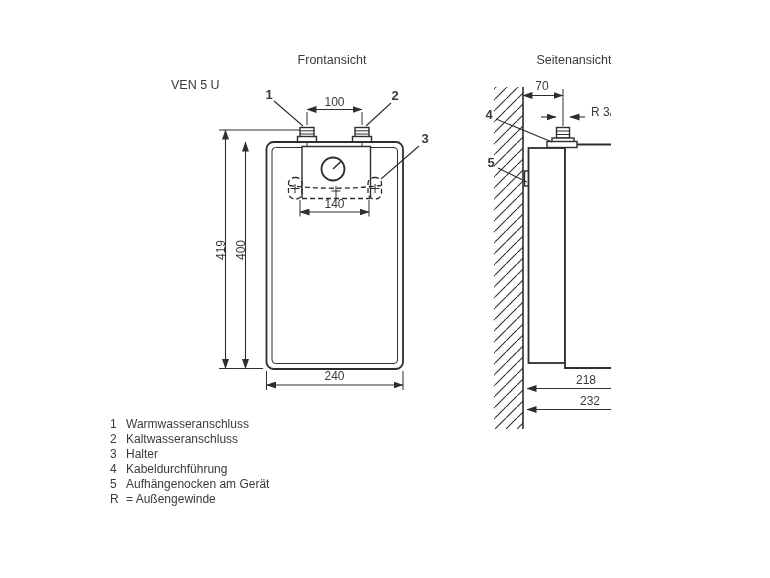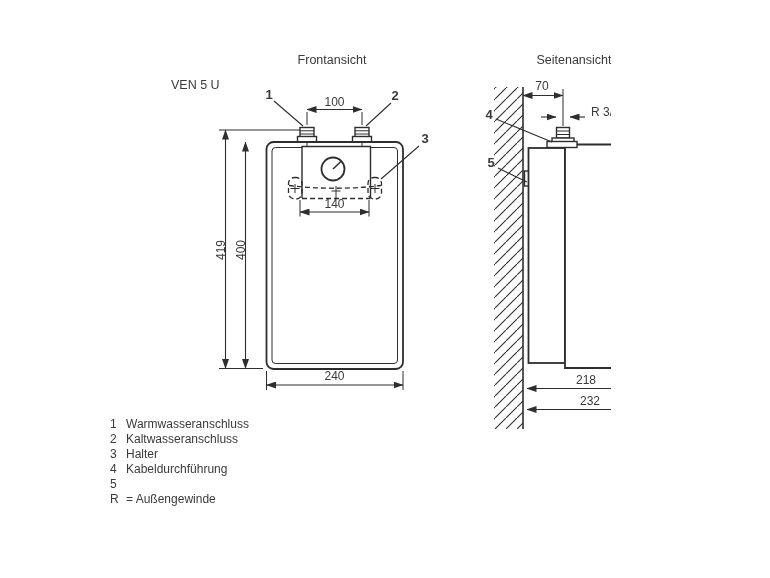--- a/index.html
+++ b/index.html
@@ -184,20 +184,21 @@
   <div class="lg-row">
     <span class="lg-key">3</span>
     <span class="lg-label">Halter</span>
   </div>
   <div class="lg-row">
     <span class="lg-key">4</span>
     <span class="lg-label">Kabeldurchführung</span>
   </div>
   <div class="lg-row">
     <span class="lg-key">5</span>
+    <span class="lg-label">Aufhängenocken am Gerät</span>
   </div>
   <div class="lg-row">
     <span class="lg-key">R</span>
     <span class="lg-label">= Außengewinde</span>
   </div>
 </div>
 
 </div>
 
 </body></html>

